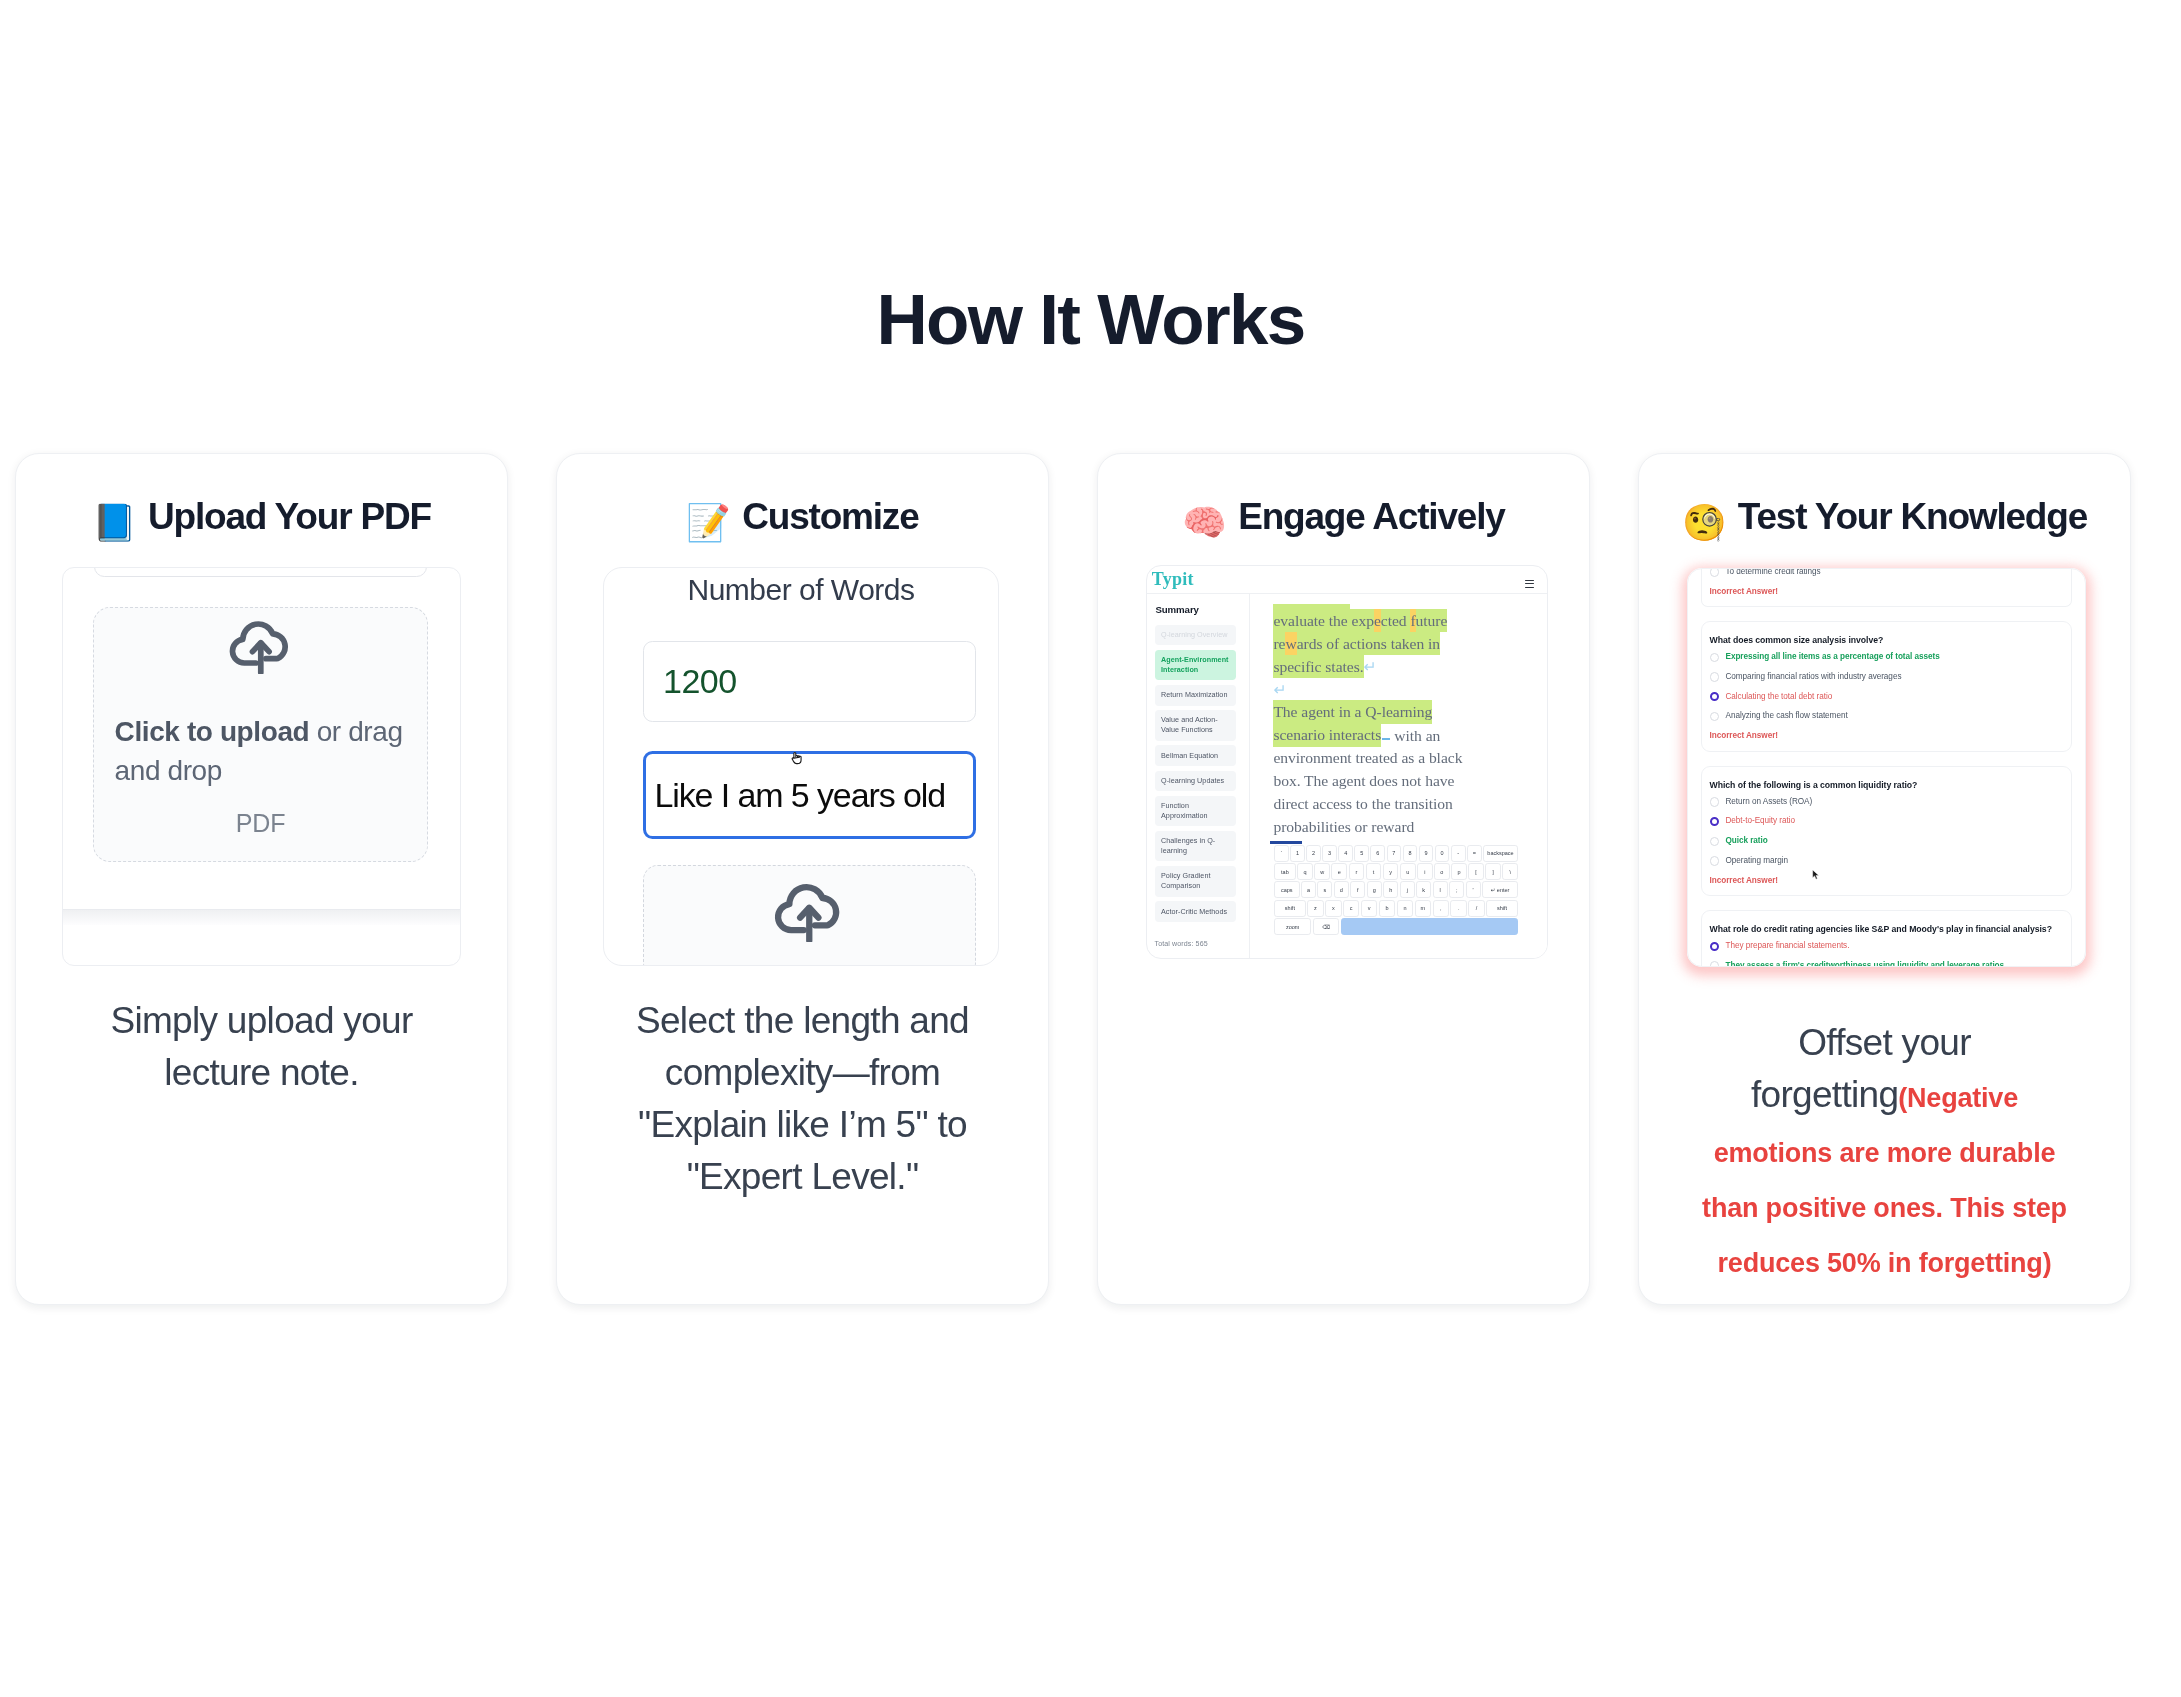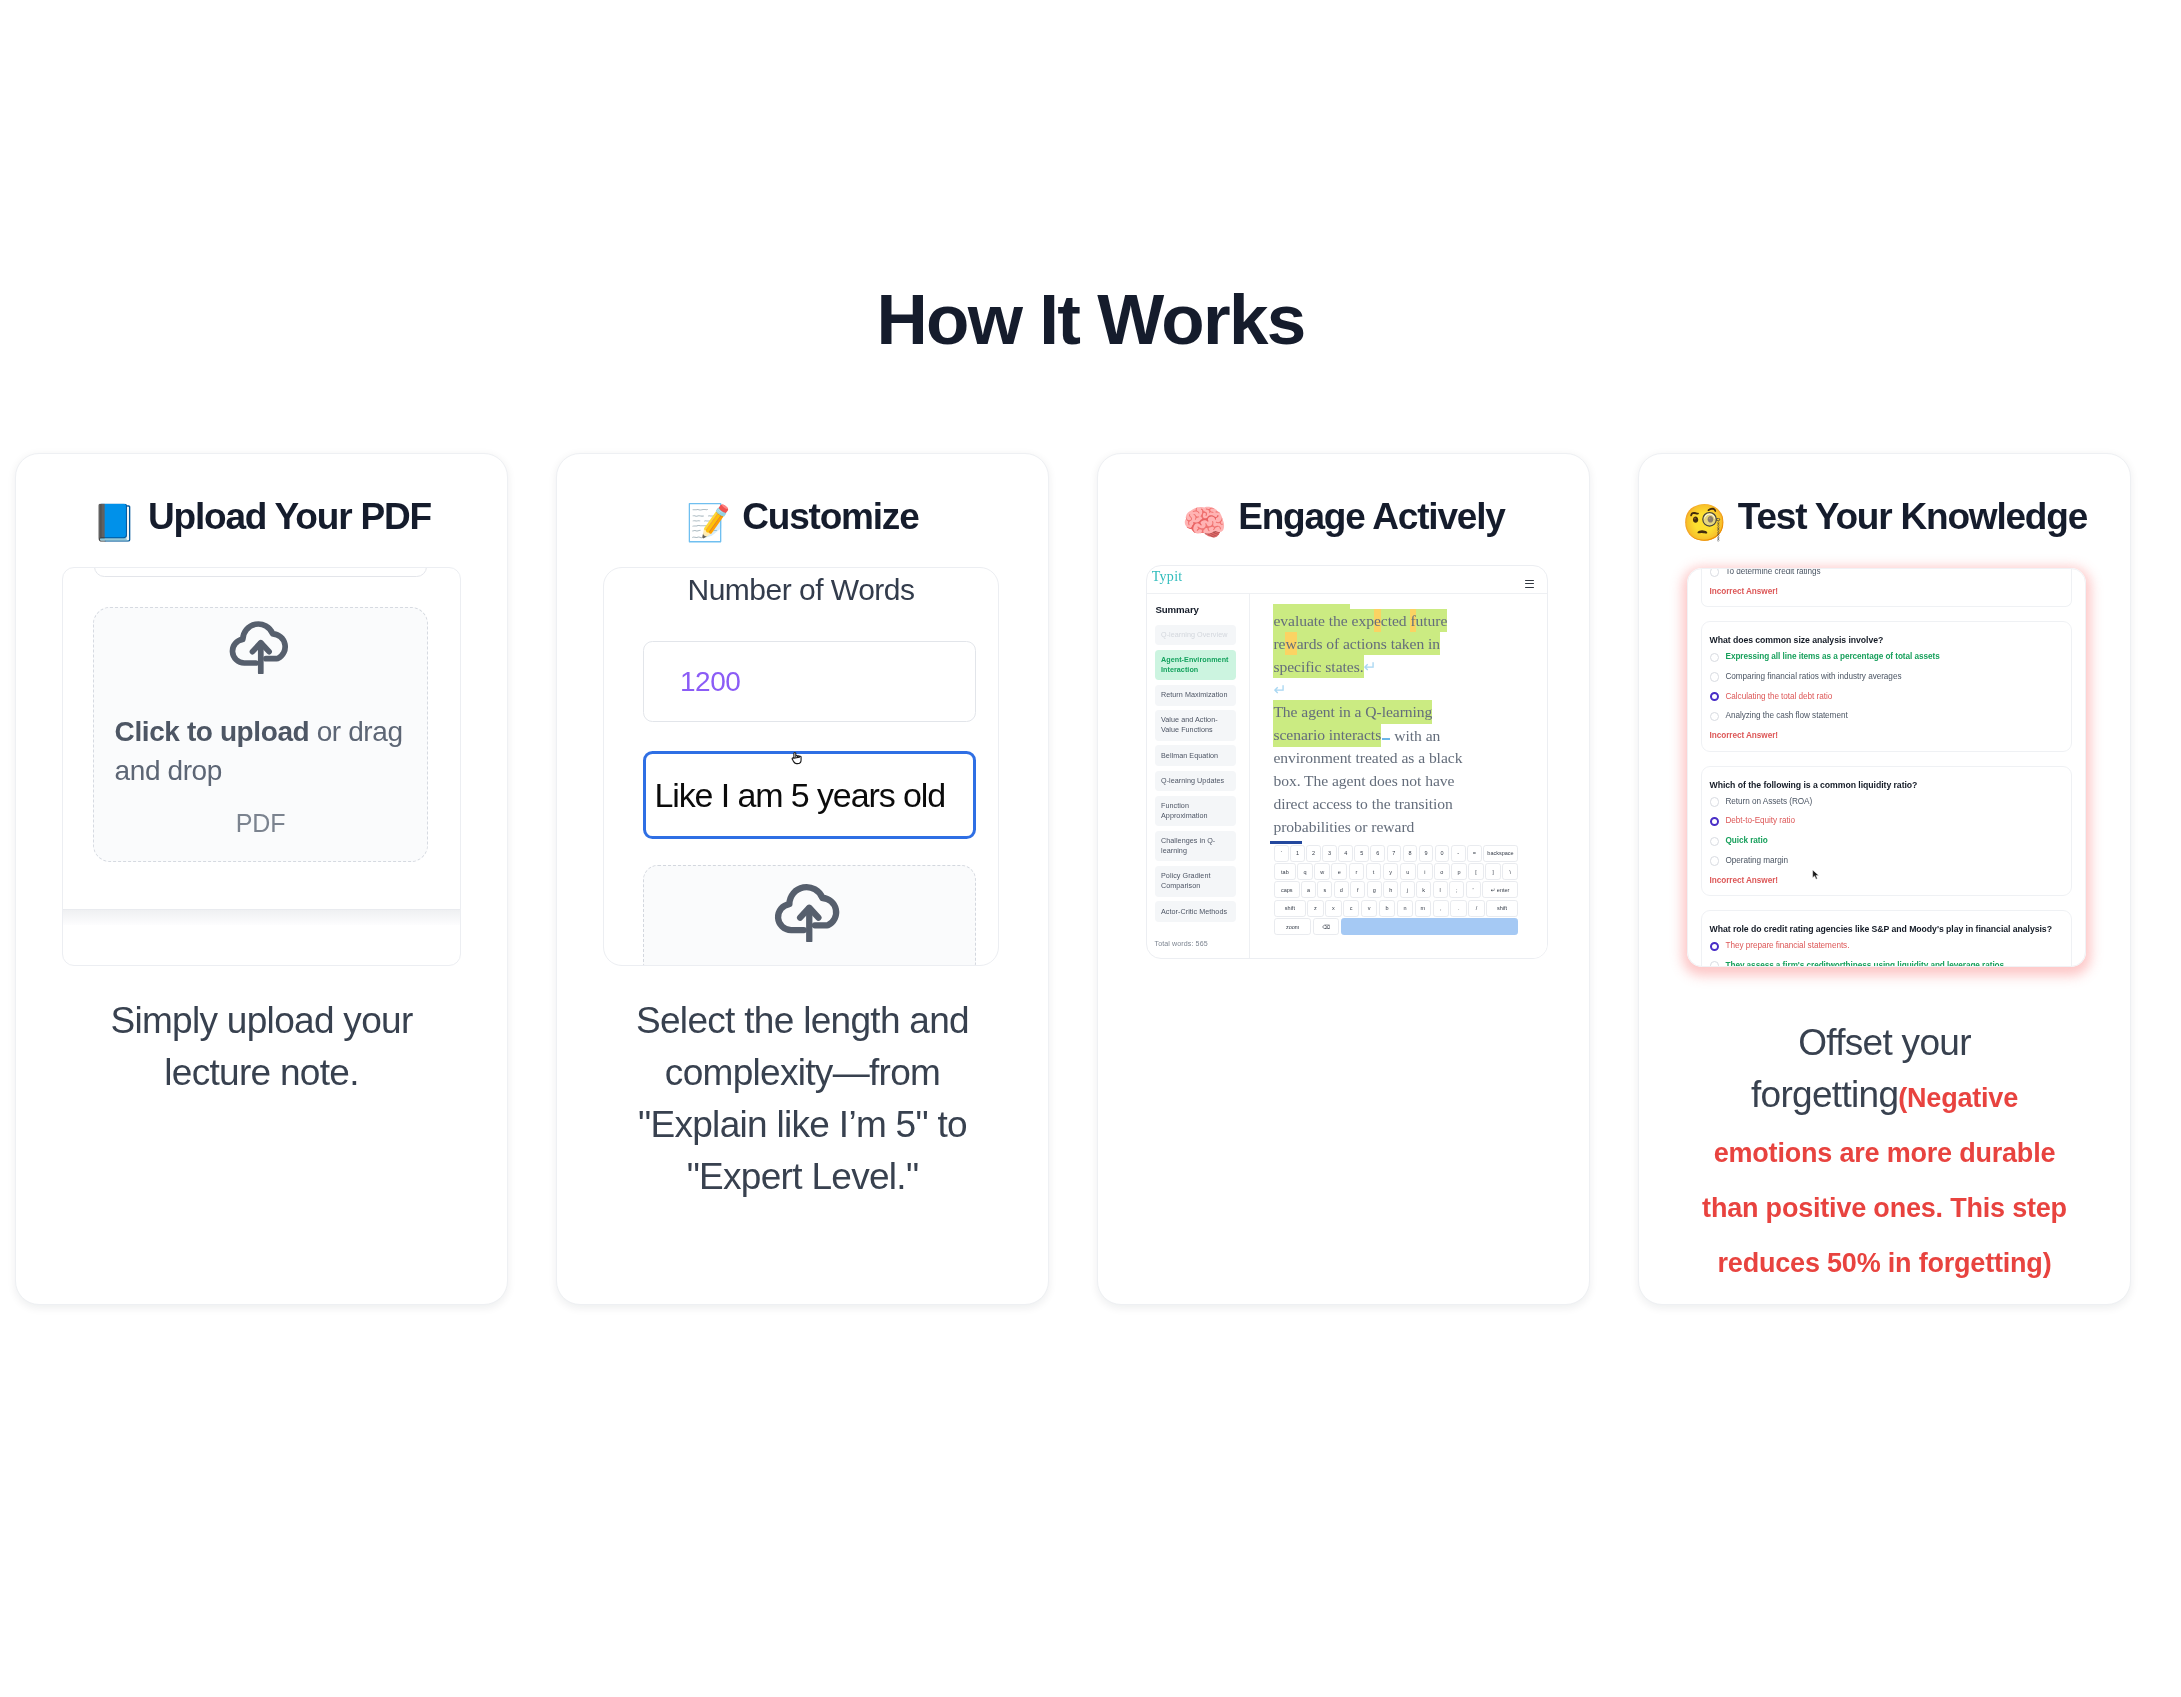--- a/index.html
+++ b/index.html
@@ -36,31 +36,31 @@
   .c1-txt{position:absolute;left:20.6px;right:11.2px;top:105px;font-size:28px;line-height:1.38;color:#5d6675;letter-spacing:-0.4px;}
   .c1-txt b{font-weight:700;color:#4d5664;}
   .c1-pdf{position:absolute;left:0;right:0;top:201px;text-align:center;font-size:25px;color:#7b838f;letter-spacing:-0.2px;}
   .c1-div{position:absolute;left:0;right:0;top:341px;height:0.9px;background:#e9ebef;}
   .c1-shadow{position:absolute;left:0;right:0;top:342px;height:15px;background:linear-gradient(#eff0f2,#fdfdfe);}
 
   
   .c2-mock{position:absolute;left:46px;top:113px;width:396px;height:399px;padding:0;border-radius:19px;}
   .c2-label{position:absolute;left:0;right:0;top:4.7px;text-align:center;font-size:30px;color:#333c4c;letter-spacing:-0.5px;}
   .c2-in{position:absolute;left:39px;top:73px;width:333px;height:81px;border:0.9px solid #e2e5ea;border-radius:9.4px;
-         display:flex;align-items:center;padding-left:36px;font-size:28px;color:#8b5cf6;letter-spacing:-0.5px;}
+         display:flex;align-items:center;padding-left:19px;font-size:34px;color:#14532d;letter-spacing:-0.5px;}
   .c2-in2{position:absolute;left:39px;top:183px;width:333px;height:88px;border:3.7px solid #2f6fe4;border-radius:9.4px;
          display:flex;align-items:center;padding-left:8.4px;font-size:34px;color:#0b0b0b;letter-spacing:-1.1px;white-space:nowrap;}
   .c2-drop{position:absolute;left:39px;top:297px;width:333px;height:112px;border:1.9px dashed #d3d7de;border-radius:15px;background:#fafbfc;
            display:flex;align-items:flex-start;justify-content:center;padding-top:6.6px;}
   .c2-cursor{position:absolute;left:186px;top:183px;}
 
   
   .c3-mock{position:absolute;left:48px;top:111px;width:402px;height:394px;border-radius:15px;border:0.9px solid #eceef2;}
   .c3-head{height:27px;position:relative;}
-  .c3-logo{position:absolute;left:4.7px;top:3.7px;font-family:"Liberation Serif",serif;font-size:14px;color:#2fbcbc;letter-spacing:0.3px;line-height:1;}
+  .c3-logo{position:absolute;left:4.7px;top:3.7px;font-family:"Liberation Serif",serif;font-size:18px;color:#2fbcbc;letter-spacing:0.3px;line-height:1;font-weight:bold;}
   .c3-burger{position:absolute;right:13px;top:14px;width:9.4px;}
   .c3-burger i{display:block;height:1.2px;background:#30363f;margin-bottom:2.1px;border-radius:0.9px;}
   .c3-body{display:flex;height:367px;border-top:0.9px solid #eef0f3;}
   .c3-side{width:103px;border-right:0.9px solid #eef0f3;padding:10.3px 13px 0 8.4px;position:relative;}
   .c3-sumhdr{font-size:9.7px;font-weight:700;color:#151c29;margin-bottom:9.4px;letter-spacing:-0.1px;}
   .c3-item{font-size:7.2px;line-height:1.4;color:#4d5564;background:#f4f6f8;border-radius:3.7px;
            padding:5.2px 5.6px;margin-bottom:4.7px;letter-spacing:0.05px;}
   .c3-item.muted{color:#d3d7dd;}
   .c3-item.active{background:#ccf4e0;color:#14a25e;font-weight:700;}
   .c3-total{position:absolute;left:7.5px;bottom:12px;font-size:7.1px;color:#7d8591;letter-spacing:0.1px;}

